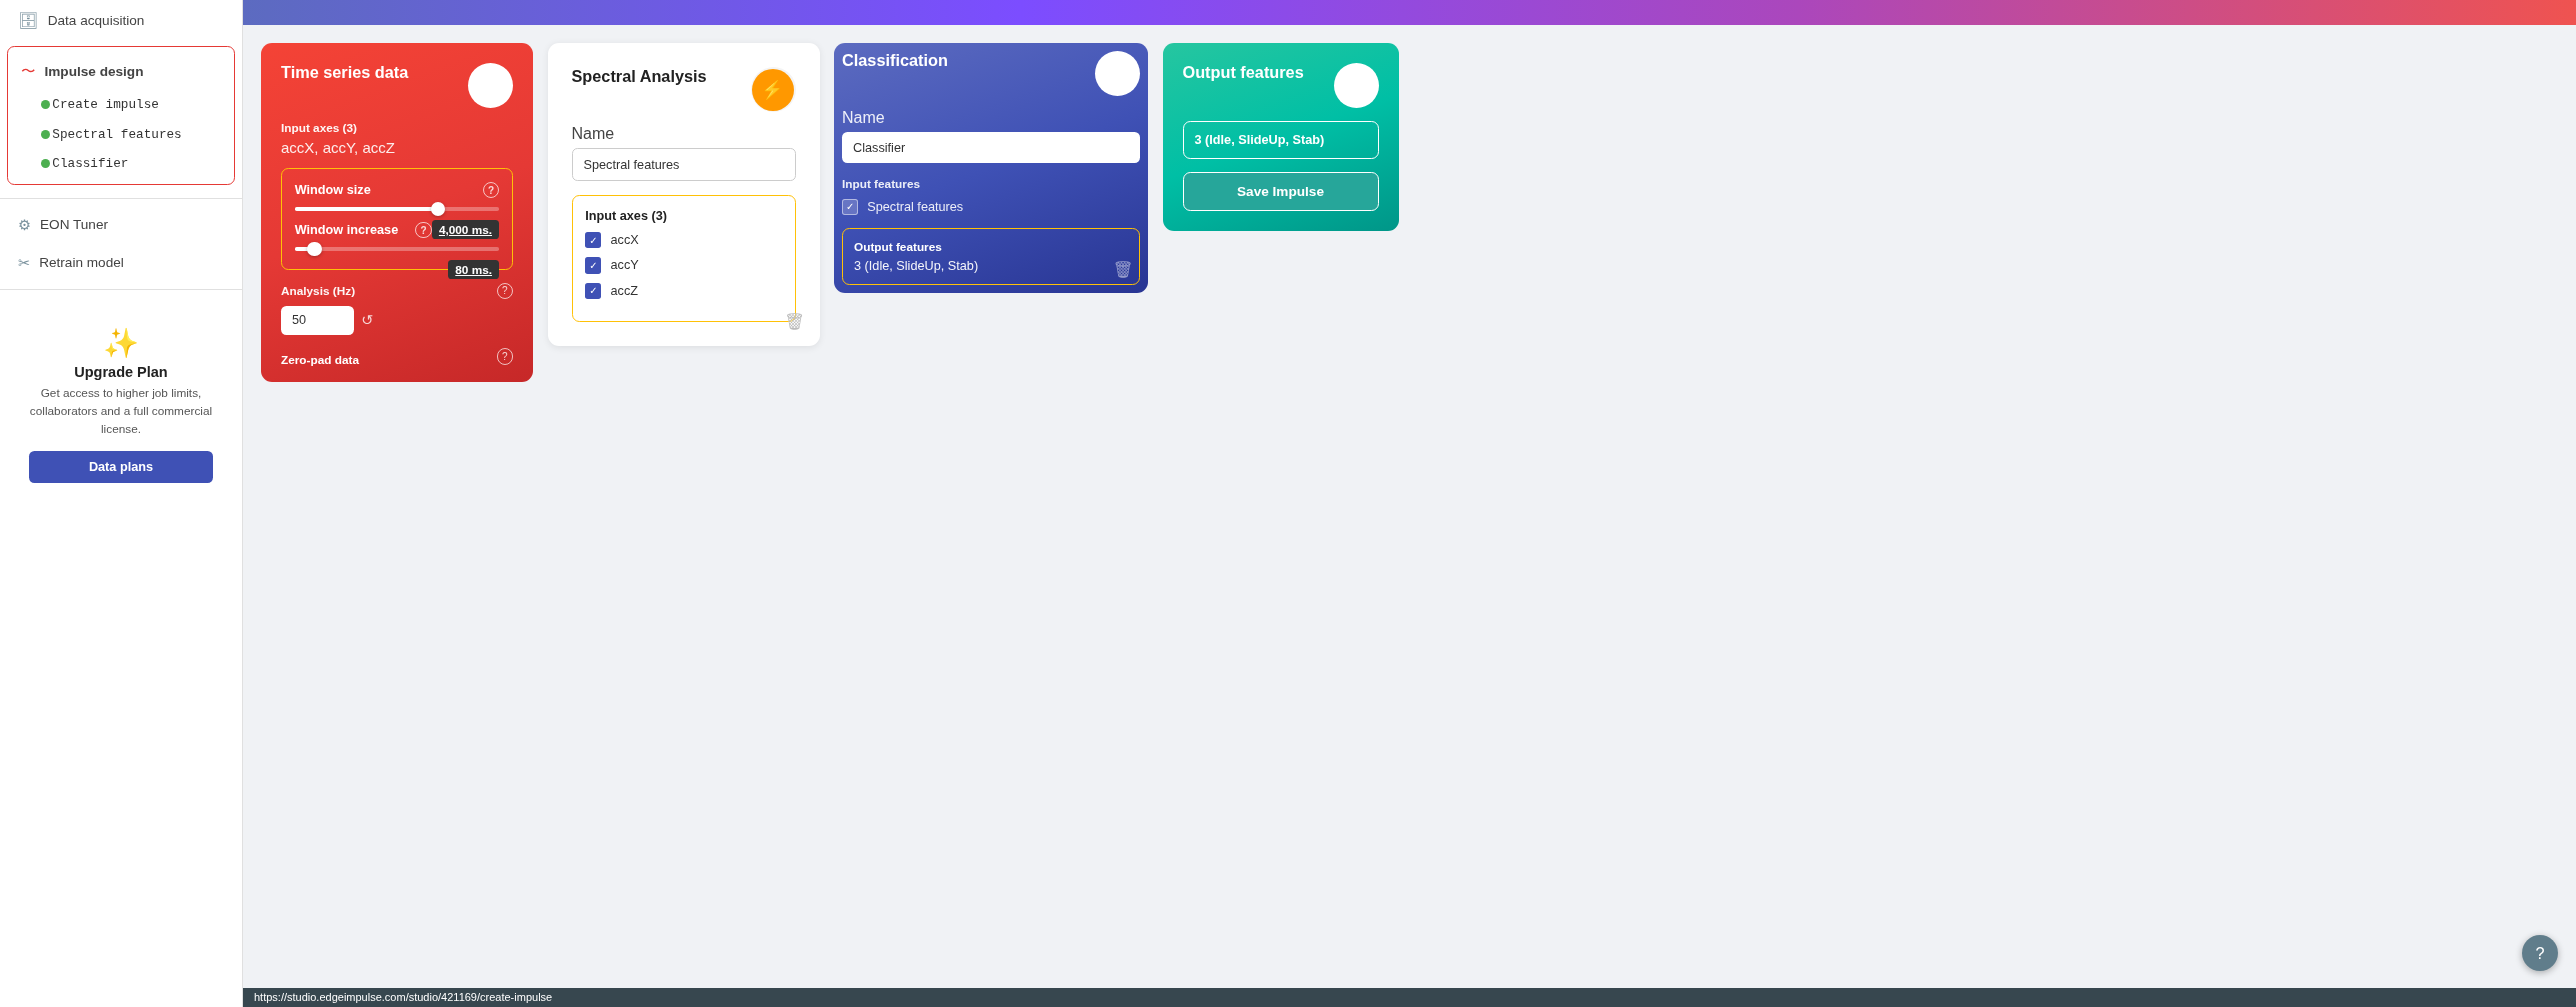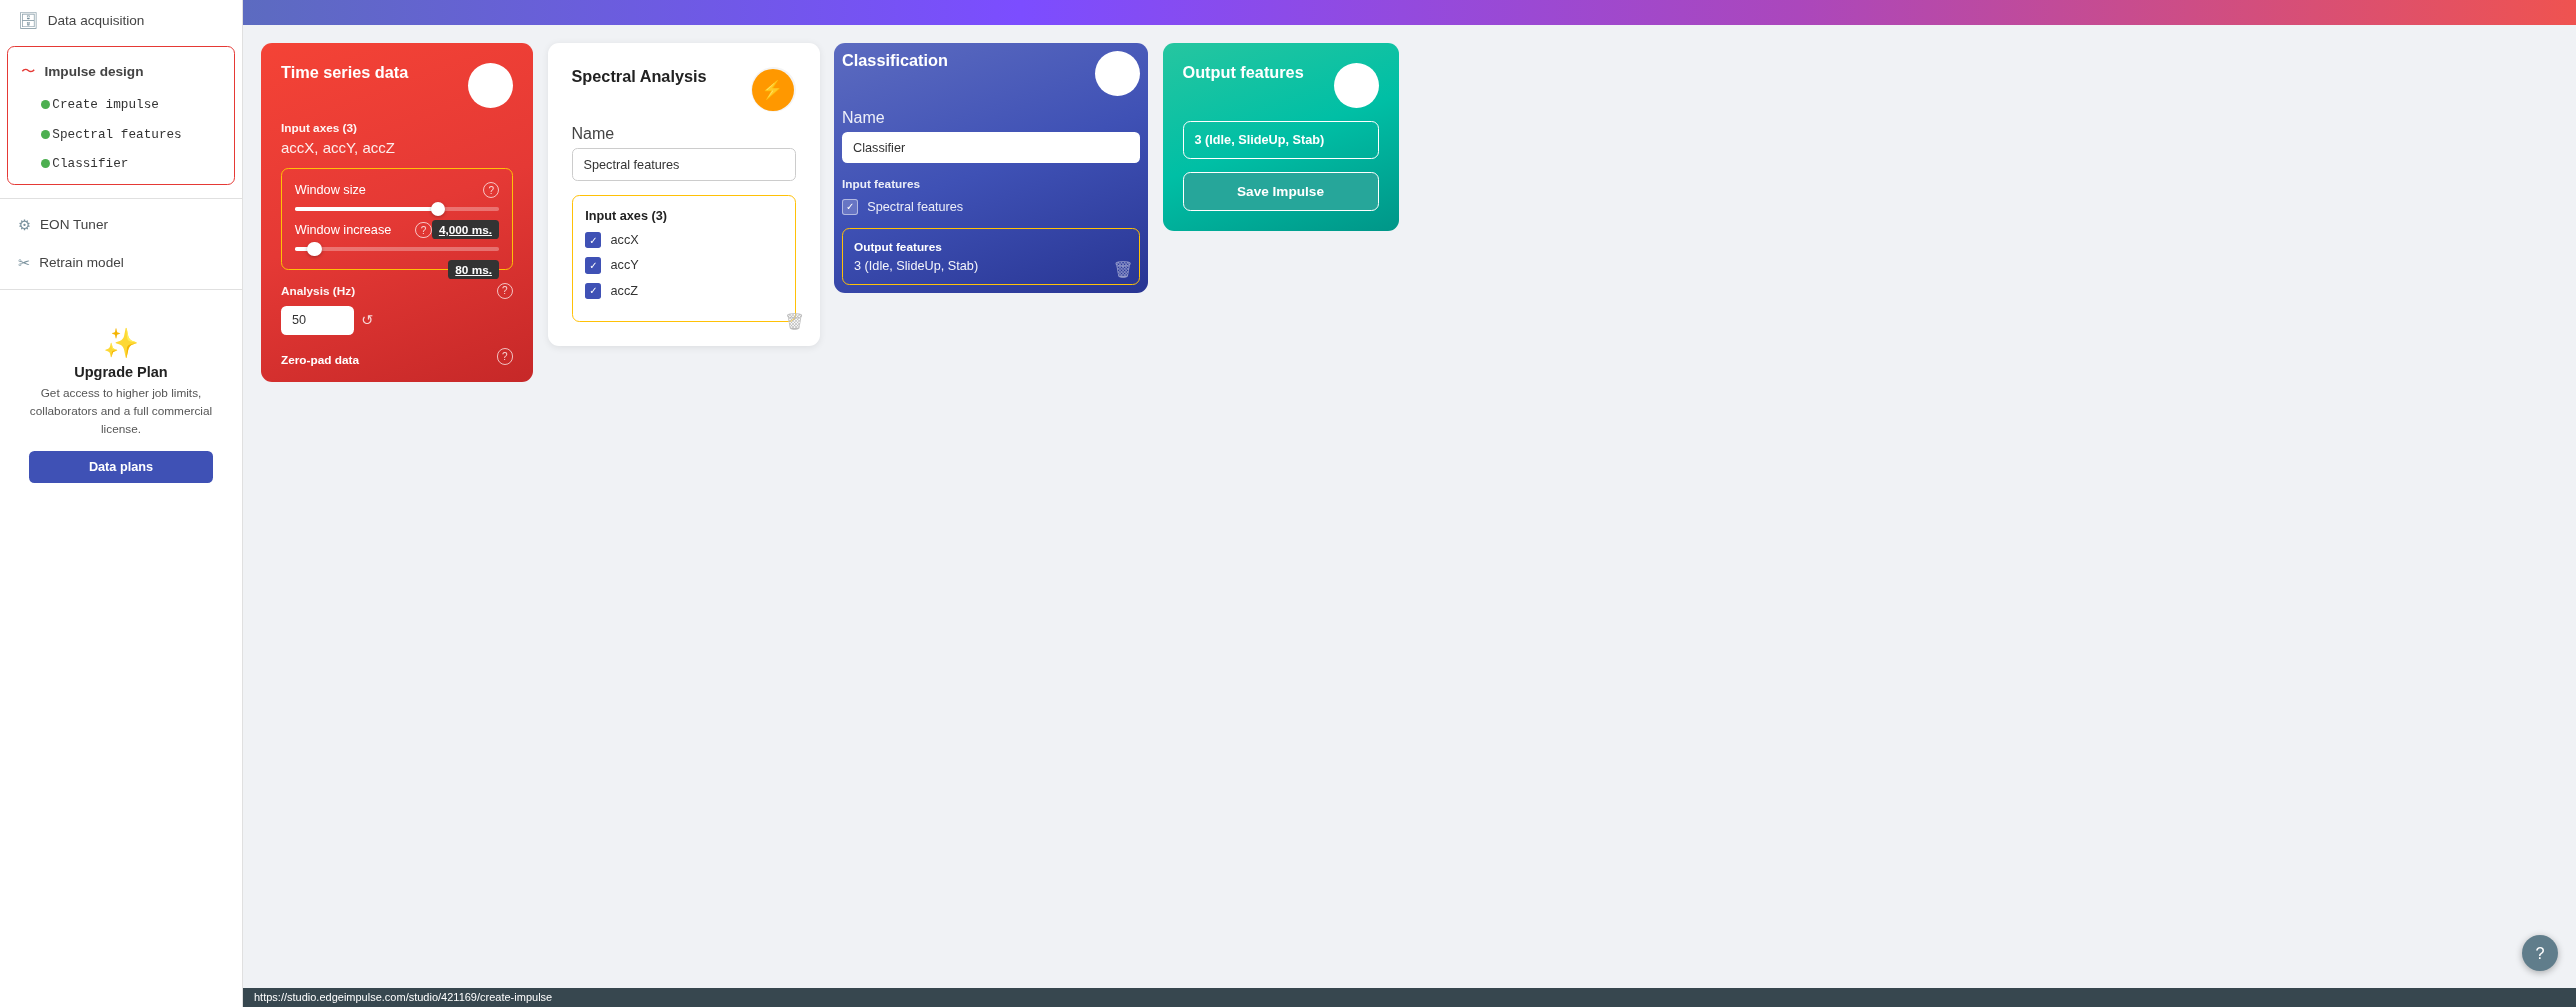--- a/index.html
+++ b/index.html
@@ -136,21 +136,21 @@
       border: 1.8px solid #ffc107;
       border-radius: 7.3px;
       padding: 12.7px;
       margin-bottom: 12.7px;
     }
     .yellow-box .row-label {
       display: flex;
       justify-content: space-between;
       align-items: center;
       font-size: 12.7px;
-      font-weight: 400;
+      font-weight: 700;
       color: #fff;
       margin-bottom: 9px;
     }
     .slider-track {
       width: 100%;
       height: 3.6px;
       background: rgba(255,255,255,0.3);
       border-radius: 1.8px;
       position: relative;
       margin-bottom: 5.4px;

